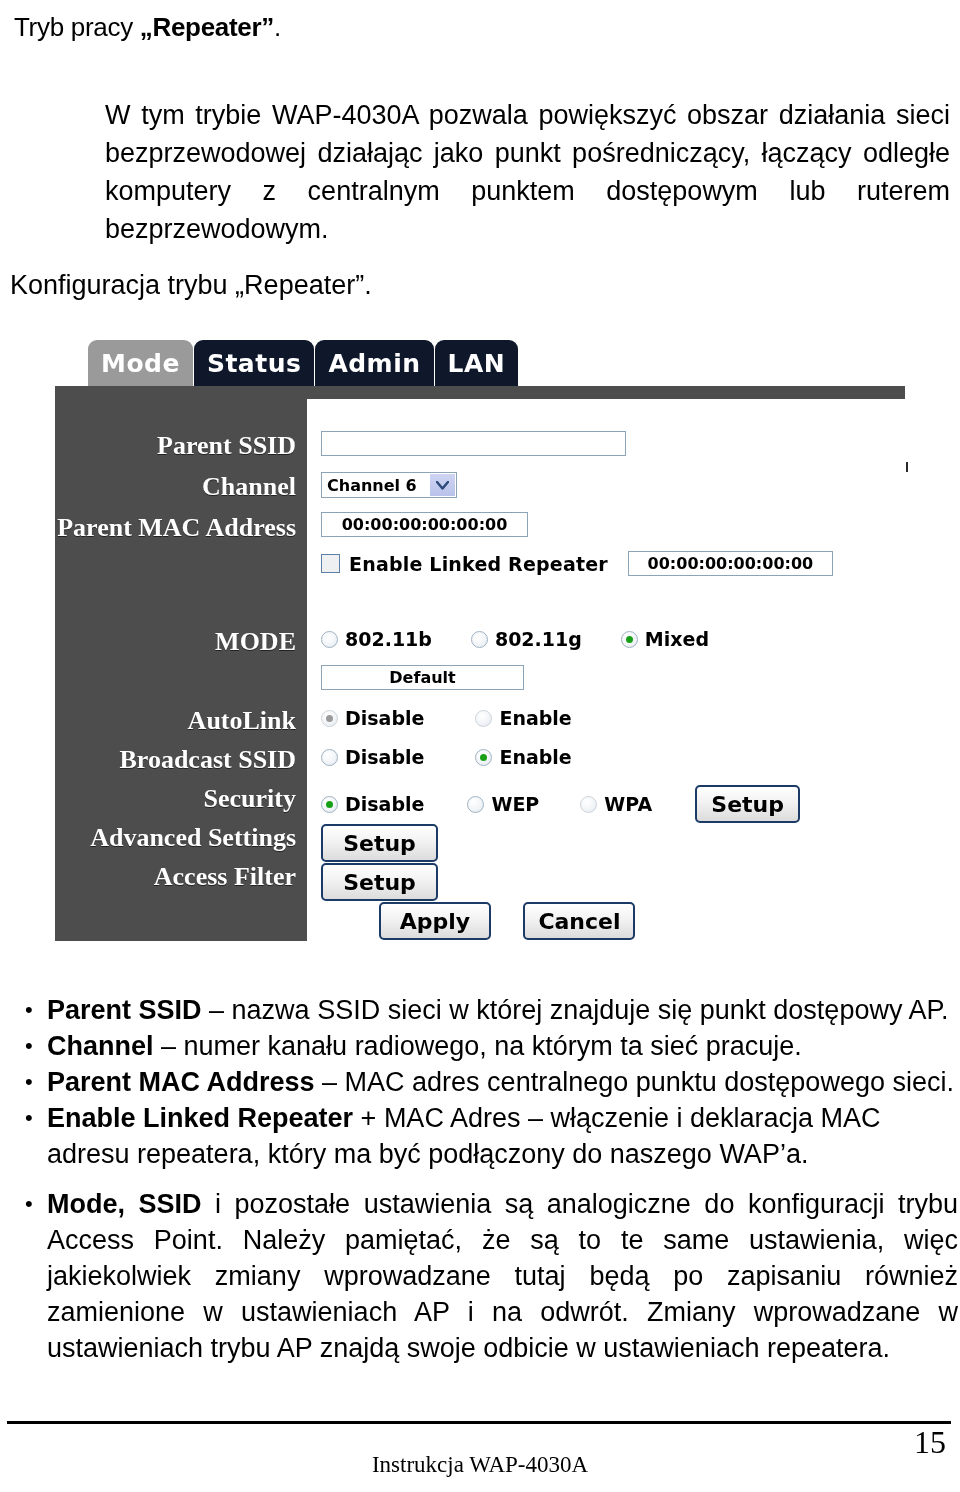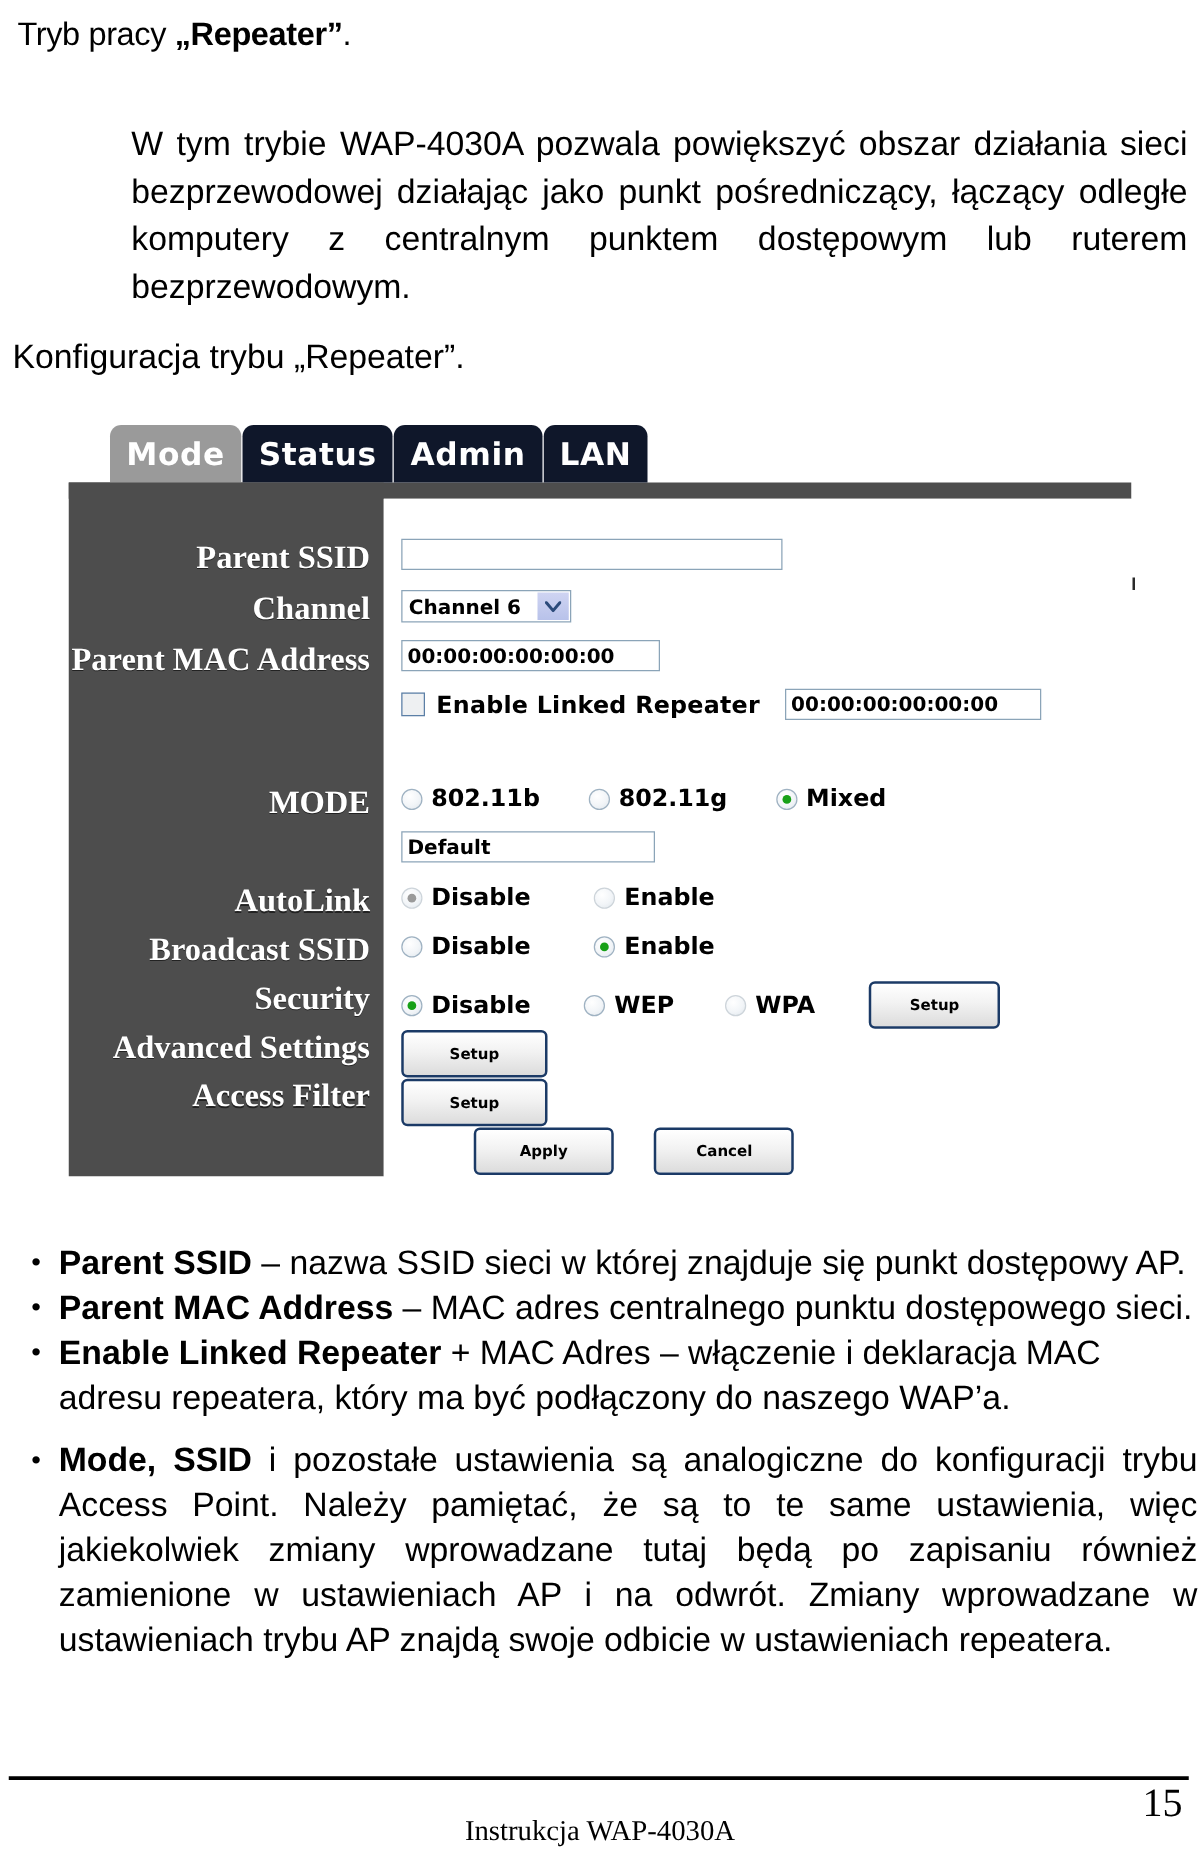--- a/index.html
+++ b/index.html
@@ -137,20 +137,21 @@
     box-sizing: border-box;
     border: 1px solid #8ba4b8;
     background: #ffffff;
     font-family: "DejaVu Sans", sans-serif;
     font-weight: bold;
     font-size: 16px;
     color: #000;
     padding: 1px 4px;
     height: 25px;
     outline: none;
+    text-align: center;
   }
   .fld.ssid-parent { width: 305px; }
   .fld.mac-parent { width: 207px; }
   .fld.mac-linked { width: 205px; }
   .fld.ssid { width: 203px; }
 
   
   .sel {
     box-sizing: border-box;
     width: 136px;
@@ -232,21 +233,21 @@
   .rad-label.muted { color: #000; }
 
   
   .btn {
     box-sizing: border-box;
     border: 2px solid #1b3a66;
     border-radius: 5px;
     background: linear-gradient(#ffffff 0%, #f2f2f2 45%, #dcdcdc 100%);
     font-family: "DejaVu Sans", sans-serif;
     font-weight: bold;
-    font-size: 12px;
+    font-size: 22px;
     color: #000;
     height: 18px;
     display: inline-flex;
     align-items: center;
     justify-content: center;
     cursor: pointer;
     padding: 17px;
   }
   .btn.setup-sec { width: 105px; }
   .btn.setup-adv { width: 117px; }
@@ -452,20 +453,23 @@
   </div>
 
   <div class="speck" style="left:851px; top:126px"></div>
 </div>
 
 <div class="bullets">
   <div class="bullet">
     <b>Parent SSID</b><span> – nazwa SSID sieci w której znajduje się punkt dostępowy AP.</span>
   </div>
   <div class="bullet tight">
+    <b>Channel</b><span> – numer kanału radiowego, na którym ta sieć pracuje.</span>
+  </div>
+  <div class="bullet tight">
     <b>Parent MAC Address</b><span> – MAC adres centralnego punktu dostępowego sieci.</span>
   </div>
   <div class="bullet tight">
     <b>Enable Linked Repeater</b><span> + MAC Adres – włączenie i deklaracja MAC adresu repeatera, który ma być podłączony do naszego WAP’a.</span>
   </div>
   <div class="bullet-gap"></div>
   <div class="bullet">
     <b>Mode, SSID</b><span> i pozostałe ustawienia są analogiczne do konfiguracji trybu Access Point. Należy pamiętać, że są to te same ustawienia, więc jakiekolwiek zmiany wprowadzane tutaj będą po zapisaniu również zamienione w ustawieniach AP i na odwrót. Zmiany wprowadzane w ustawieniach trybu AP znajdą swoje odbicie w ustawieniach repeatera.</span>
   </div>
 </div>

